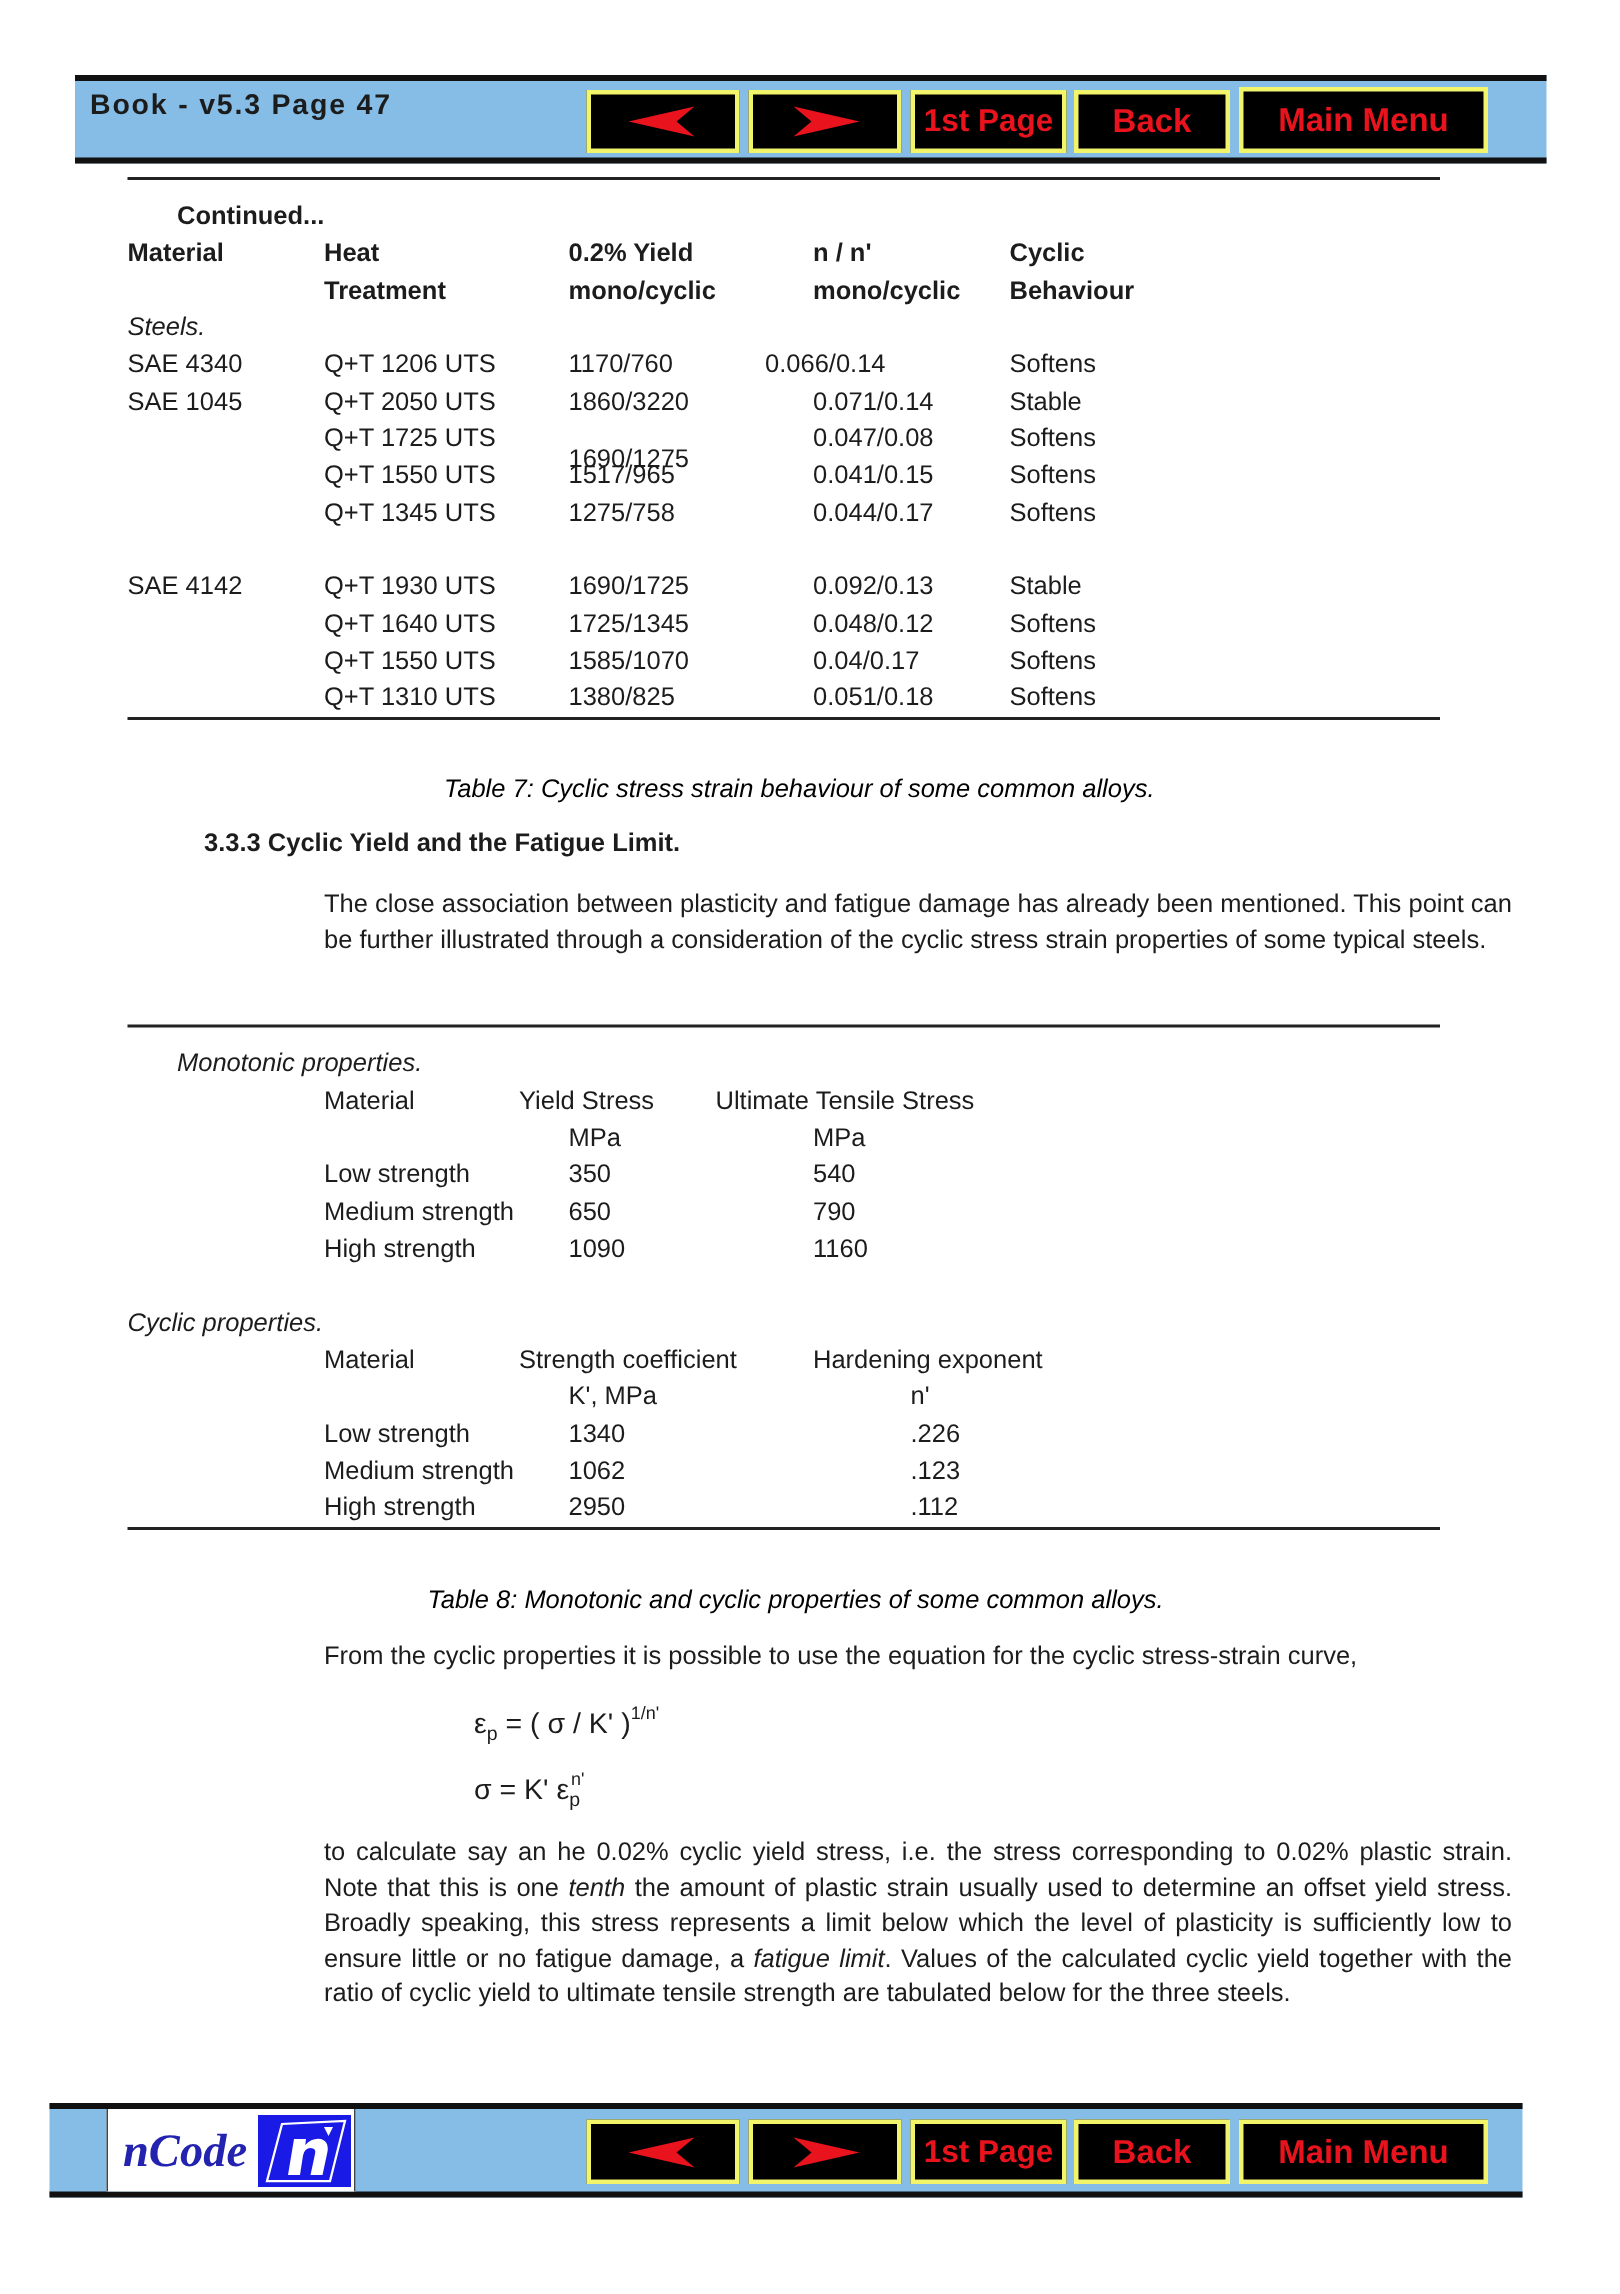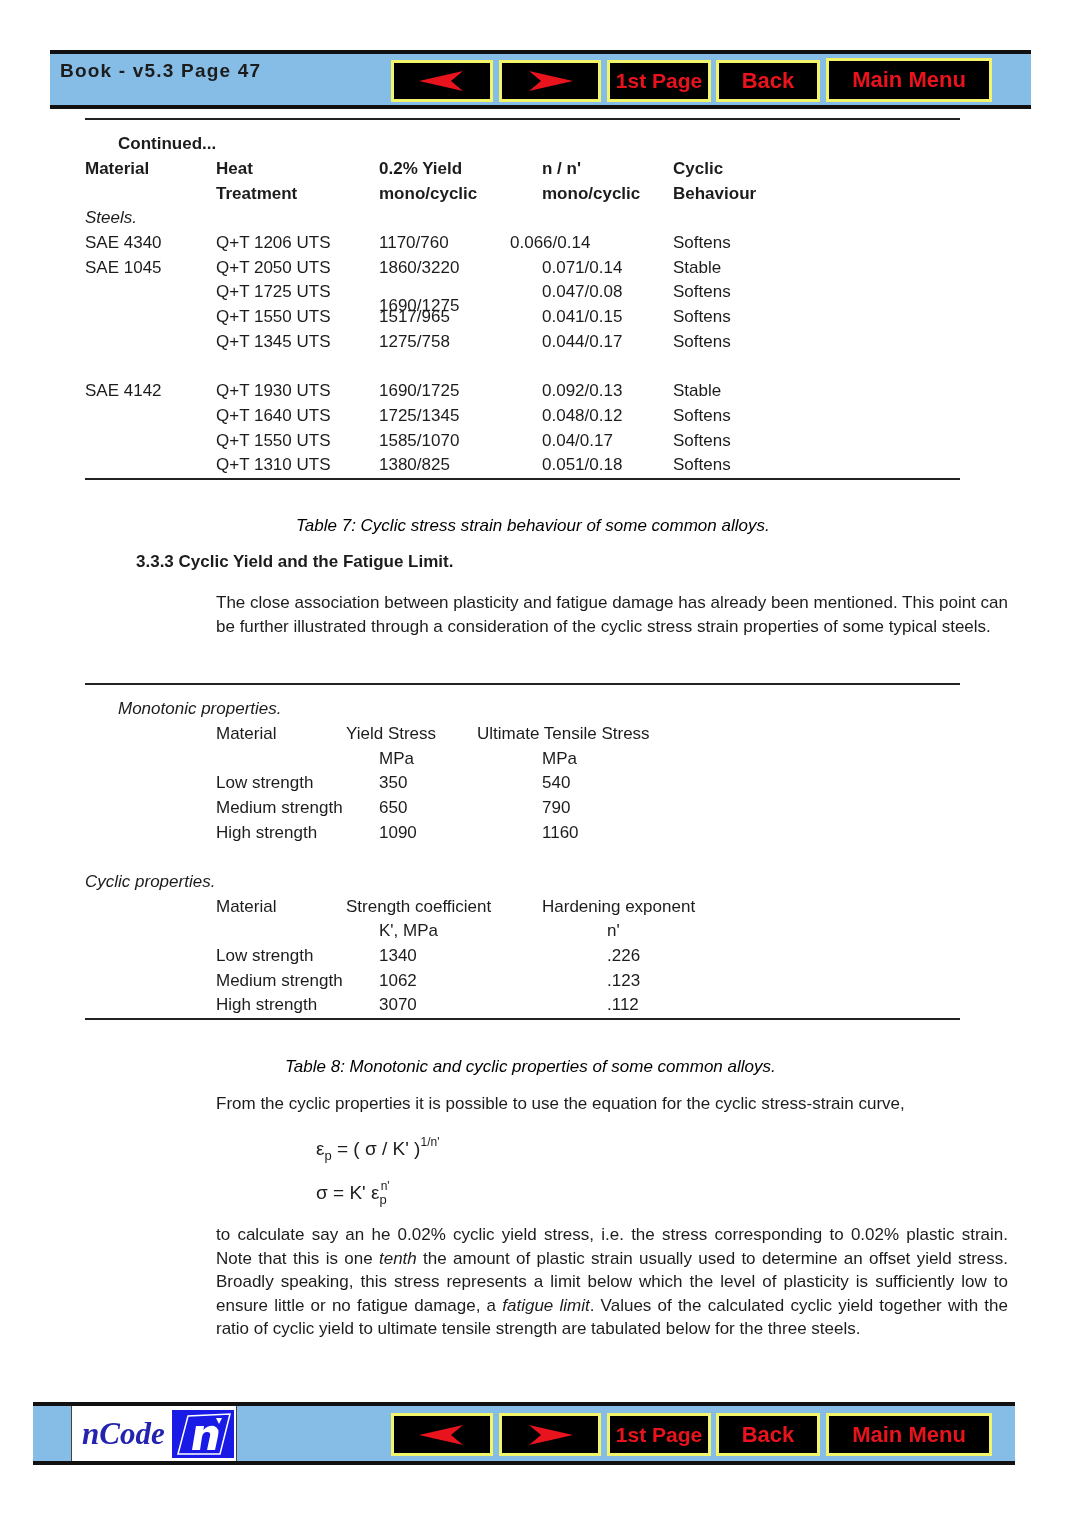--- a/index.html
+++ b/index.html
@@ -168,21 +168,21 @@
   <div class="t" style="left:379px; top:946px;">1340</div>
   <div class="t" style="left:607px; top:946px;">.226</div>
 </div>
 <div>
   <div class="t" style="left:216px; top:971px;">Medium strength</div>
   <div class="t" style="left:379px; top:971px;">1062</div>
   <div class="t" style="left:607px; top:971px;">.123</div>
 </div>
 <div>
   <div class="t" style="left:216px; top:995px;">High strength</div>
-  <div class="t" style="left:379px; top:995px;">3070</div>
+  <div class="t" style="left:379px; top:995px;">2950</div>
   <div class="t" style="left:607px; top:995px;">.112</div>
 </div>
 
 <div class="rule" style="left:85px; top:1018px; width:875px;"></div>
 <div class="caption" style="left:285px; top:1057px;">Table 8:  Monotonic and cyclic properties of some common alloys.</div>
 
 <div class="t" style="left:216px; top:1094px;">From the cyclic properties it is possible to use the equation for the cyclic stress-strain curve,</div>
 
 <div class="eq" style="left:316px; top:1135px;">
   <span>ε</span><sub>p</sub><span> =  ( σ / K' )</span><sup>1/n'</sup>

